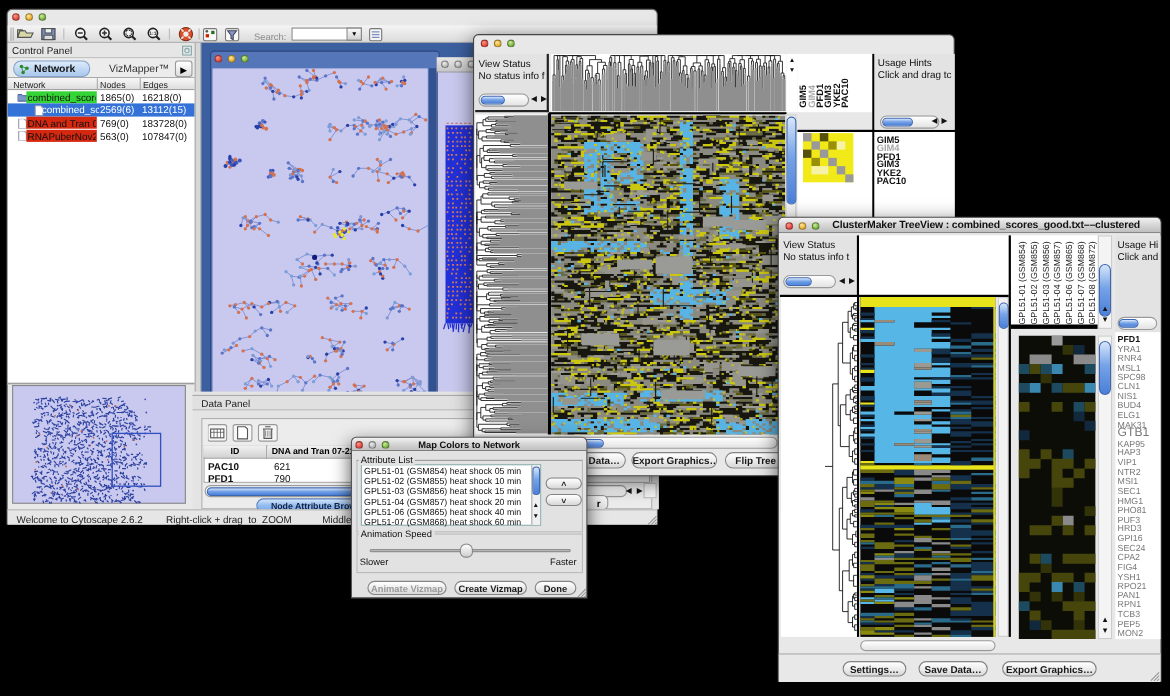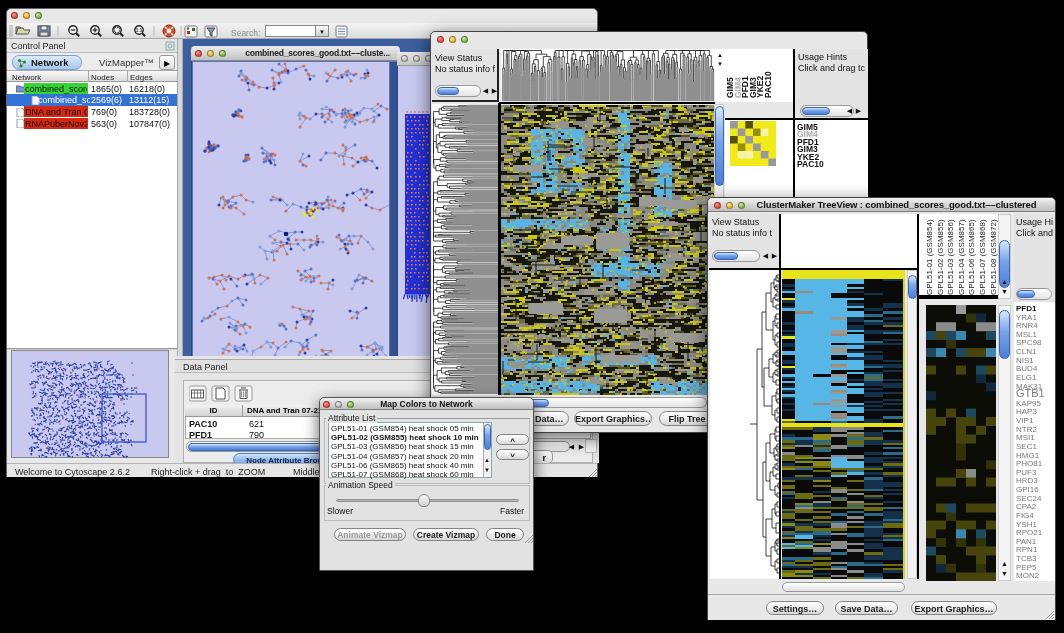--- a/index.html
+++ b/index.html
@@ -220,21 +220,20 @@
       <circle cx="82" cy="70" r=".8" fill="#2840a8"></circle>
       <circle cx="20" cy="16" r=".8" fill="#3b50b0"></circle>
       <circle cx="33" cy="58" r=".8" fill="#3b50b0"></circle>
       <circle cx="24" cy="35" r=".8" fill="#3b50b0"></circle>
       <circle cx="74" cy="48" r=".8" fill="#c06048"></circle>
       <rect x="91" y="44" width="44" height="48" fill="none" stroke="#3050c0" stroke-width="1.2"></rect>
     </svg>
     <div class="abs" style="left:170px;top:30px;width:6px;height:424px;background:#d8d8d8;border-left:1px solid #aaa;border-right:1px solid #aaa"></div>
     <div class="abs" style="left:176px;top:30px;width:416px;height:325px;background:#3c5f9f"></div>
     <div class="abs" style="left:184px;top:37px;width:209px;height:318px;background:#5576b8;border:1px solid #2c477e;border-radius:4px 4px 0 0"></div>
-    <div class="abs" style="left:184px;top:37px;width:209px;height:15px;border-radius:4px 4px 0 0;background:linear-gradient(#ececec,#c2c2c2);border-bottom:1px solid #888;text-align:center;font-size:8.5px;letter-spacing:-.2px;font-weight:bold;line-height:15px;color:#222;padding-left:44px">combined_scores_good.txt––cluste...</div>
     <div class="lt red" style="left:188px;top:41px"></div>
     <div class="lt yel" style="left:200px;top:41px"></div>
     <div class="lt grn" style="left:212px;top:41px"></div>
     <svg class="abs" style="left:186px;top:53px" width="196" height="300" viewBox="0 0 196 300">
       <rect width="196" height="300" fill="#c9c9ef"></rect>
       <path stroke="#8493d6" stroke-width=".9" fill="none" d="M48 9L53 15M48 9L46 14M53 15L60 20M53 15L59 22M60 20L66 25M66 25L74 26M74 26L82 23M48 12L54 16M48 12L53 18M54 16L49 18M49 18L55 21M55 21L61 23M55 21L56 28M81 21L86 21M81 21L81 27M81 21L80 16M81 21L81 24M92 8L86 13M86 13L79 8M86 13L88 20M79 8L86 11M86 11L95 11M95 11L103 7M103 7L111 4M94 8L92 9M94 8L86 2M94 8L95 9M94 8L89 10M94 8L92 2M116 13L113 8M116 13L121 14M116 13L117 17M116 13L115 12M137 14L145 16M137 14L135 12M137 14L133 11M137 14L142 8M137 14L134 19M153 10L161 13M153 10L149 15M161 13L155 9M155 9L148 13M148 13L154 13M154 13L163 12M154 13L158 19M175 14L174 8M175 14L168 16M175 14L172 16M175 14L172 12M175 14L175 11M175 14L173 13M44 52L49 55M44 52L46 54M44 52L45 52M44 52L46 48M44 52L44 53M44 52L43 50M44 52L48 49M44 52L42 53M44 52L40 53M44 52L41 54M44 52L45 52M107 51L113 56M113 56L106 53M113 56L107 65M106 53L111 54M106 53L107 57M111 54L117 57M117 57L123 52M123 52L129 52M129 47L137 48M137 48L144 52M137 48L136 52M144 52L149 51M149 51L157 57M149 51L153 59M157 57L165 53M157 57L152 65M135 57L132 60M135 57L139 60M135 57L130 53M135 57L137 54M139 48L129 55M139 48L141 50M139 48L133 45M139 48L143 53M149 55L158 48M149 55L149 52M149 55L155 49M149 55L156 52M150 48L157 54M157 54L152 51M157 54L162 62M152 51L161 53M152 51L156 58M161 53L152 60M152 47L159 53M152 47L154 55M159 53L164 51M164 51L171 46M164 51L159 60M171 46L179 47M171 46L167 51M179 47L185 42M159 56L167 60M167 60L174 58M174 58L181 55M181 55L186 53M181 55L181 59M186 53L181 49M186 53L180 60M181 49L188 44M188 44L194 47M17 86L12 89M17 86L14 86M17 86L18 84M17 86L16 82M17 86L16 86M17 86L21 83M17 86L16 85M17 86L20 86M17 86L16 90M21 85L25 84M21 85L19 88M21 85L22 86M21 85L21 86M21 85L16 80M21 85L18 84M21 85L18 88M21 85L20 88M56 96L53 98M56 96L51 99M56 96L55 93M56 96L53 96M56 96L53 98M56 96L56 97M56 96L54 95M56 96L53 93M74 94L80 92M74 94L73 99M80 92L73 96M73 96L81 98M73 96L78 101M81 98L75 93M81 98L82 103M75 93L70 91M75 93L71 100M82 93L75 92M82 93L76 98M75 92L69 86M69 86L78 92M69 86L75 92M78 92L71 97M71 97L78 94M78 94L70 91M78 94L77 99M70 91L78 93M107 99L113 104M107 99L116 94M107 99L110 92M107 99L110 103M133 91L142 91M133 91L128 98M142 91L150 94M150 94L159 96M150 94L151 102M159 96L165 100M165 100L171 98M165 100L160 104M171 98L179 99M179 99L174 98M179 99L184 106M153 88L150 83M153 88L162 83M153 88L146 94M153 88L153 85M153 88L152 92M173 95L174 97M173 95L173 99M173 95L168 96M173 95L174 97M173 95L172 99M173 95L172 96M30 135L35 140M30 135L32 143M35 140L28 136M28 136L33 139M28 136L26 143M33 139L40 135M33 139L36 145M40 135L48 133M40 135L35 140M48 133L53 138M53 138L60 140M35 139L43 141M35 139L30 146M43 141L38 144M43 141L38 146M38 144L43 146M43 146L51 152M89 138L80 135M89 138L94 143M80 135L87 137M87 137L78 138M78 138L87 138M100 142L108 145M100 142L93 149M108 145L116 149M116 149L122 143M122 143L116 141M116 141L122 140M122 140L128 146M128 146L136 146M131 141L123 141M131 141L123 142M131 141L138 138M131 141L125 146M131 141L129 142M136 143L130 147M136 143L142 139M136 143L134 138M136 143L135 135M145 146L150 146M145 146L150 149M145 146L140 144M145 146L150 147M145 146L151 141M154 133L160 131M160 131L168 127M160 131L167 138M168 127L174 128M168 127L171 132M174 128L179 130M179 130L174 130M179 130L173 136M173 143L179 146M179 146L187 148M187 148L196 143M196 143L204 143M196 143L202 148M204 143L211 147M211 147L216 143M216 143L221 144M67 185L72 189M72 189L79 190M72 189L74 197M79 190L84 189M84 189L90 183M90 183L97 182M90 183L94 192M97 182L105 182M97 182L98 187M105 182L111 188M80 189L88 184M80 189L81 198M88 184L80 181M80 181L88 180M88 180L94 181M82 178L77 174M77 174L86 169M86 169L94 171M94 171L102 170M94 171L96 178M102 170L109 170M102 170L95 177M103 178L111 178M111 178L118 178M118 178L125 180M125 180L130 180M123 181L117 185M123 181L124 174M123 181L124 183M123 181L125 177M123 181L118 183M148 178L144 175M148 178L146 173M148 178L152 182M148 178L157 179M148 178L153 177M149 179L156 174M156 174L161 174M156 174L159 182M161 174L168 174M168 174L175 180M168 174L165 181M175 180L180 187M152 185L147 187M152 185L155 182M152 185L155 191M152 185L155 189M152 185L153 187M16 216L21 215M21 215L29 213M29 213L38 217M29 213L33 218M38 217L44 224M20 217L27 219M20 217L24 222M27 219L36 214M27 219L31 227M36 214L45 217M45 217L52 213M52 213L60 213M60 213L51 214M60 213L62 221M51 214L59 212M54 222L61 217M61 217L67 213M67 213L75 216M75 216L68 222M113 215L108 213M113 215L121 219M113 215L108 218M113 215L109 217M113 215L121 216M113 215L105 209M118 220L126 214M126 214L117 214M117 214L112 209M117 214L113 219M112 209L118 207M136 221L140 218M136 221L135 227M136 221L140 223M136 221L128 221M166 213L173 216M166 213L162 219M173 216L165 218M165 218L170 216M170 216L164 218M164 218L172 216M164 218L159 227M172 216L179 219M172 216L170 221M15 256L17 254M15 256L22 252M15 256L9 259M15 256L11 256M19 250L25 246M25 246L34 244M34 244L39 239M39 239L45 236M45 236L53 238M45 236L50 243M28 257L36 255M36 255L45 260M45 260L50 264M50 264L43 264M50 264L53 271M43 264L52 262M52 262L57 265M37 261L44 266M37 261L43 268M44 266L36 265M36 265L42 268M42 268L47 272M89 262L87 263M89 262L91 264M89 262L87 262M89 262L93 267M104 260L112 257M104 260L103 266M112 257L119 257M119 257L110 253M119 257L117 262M110 253L116 249M116 249L107 247M107 247L100 245M107 247L111 255M117 255L117 257M117 255L118 260M117 255L114 255M117 255L109 253M117 255L120 249M117 255L113 257M165 251L164 250M165 251L157 249M165 251L164 256M165 251L159 256M165 251L173 246M36 289L30 287M30 287L36 282M36 282L42 287M36 282L30 291M42 287L51 283M51 283L44 289M51 283L54 289M44 289L50 287M50 287L42 284M60 289L68 285M60 289L58 298M68 285L74 280M74 280L80 281M74 280L78 285M80 281L85 286M85 286L93 280M85 286L82 293M92 285L98 279M98 279L107 281M107 281L115 287M107 281L110 285M115 287L109 283M109 283L114 278M114 278L123 273M108 296L116 297M116 297L123 295M116 297L117 305M123 295L129 294M129 294L138 289M138 289L129 288M138 289L133 293M110 287L112 291M110 287L107 290M110 287L114 284M110 287L106 293M110 287L115 281M133 294L135 294M133 294L130 289M133 294L138 300M133 294L128 296M168 284L174 285M168 284L169 288M174 285L182 281M182 281L187 287M182 281L183 287M187 287L193 294M187 287L184 292M193 294L188 295M188 295L180 290M188 295L185 302M174 293L180 289M180 289L189 285M189 285L182 281M182 281L175 285M182 281L189 287M175 285L180 288M181 294L188 301M181 294L180 298M188 301L195 295M195 295L188 302M188 302L194 304M194 304L201 308M194 304L194 310M201 308L193 314M193 314L185 313M118 148L114 148M118 148L116 150M118 148L115 150M118 148L115 150M118 148L120 149M118 148L121 148M118 148L118 152M118 148L117 153M118 148L114 145M118 148L116 151M118 148L120 147M118 148L120 155M118 148L116 149M118 148L111 151M118 148L118 151M118 148L120 146M118 148L118 152M118 148L124 149M118 148L112 153"></path>
       <circle cx="48" cy="9" r="1.5" fill="#5b74c8"></circle>
       <circle cx="53" cy="15" r="1.5" fill="#d4714f"></circle>
       <circle cx="46" cy="14" r="1.5" fill="#5b74c8"></circle>
       <circle cx="60" cy="20" r="1.5" fill="#d4714f"></circle>
@@ -999,30 +998,30 @@
     <div class="t" style="left:308px;top:373.21999999999997px;font-size:8px;color:#787878;font-weight:normal;">MON2</div>
     <div class="sb" style="left:74px;top:384px;width:123px;height:10px"></div>
     <div class="abs" style="left:0;top:396px;width:347px;height:26px;background:#e8e8e8;border-top:1px solid #aaa"></div>
     <div class="btn" style="left:58px;top:403px;width:58px;height:14px;font-size:9px;line-height:14px">Settings…</div>
     <div class="btn" style="left:127px;top:403px;width:63px;height:14px;font-size:9px;line-height:14px">Save Data…</div>
     <div class="btn" style="left:203px;top:403px;width:86px;height:14px;font-size:9px;line-height:14px">Export Graphics…</div>
     <svg class="abs" style="left:338px;top:413px" width="8" height="8">
       <path d="M8 0L0 8M8 3L3 8M8 6L6 8" stroke="#999"></path>
     </svg>
   </div>
-<div class="win" style="left:319px;top:397px;width:215px;height:174px;border-radius:5px 5px 0 0;background:#e2e2e2;border:1px solid #555;box-shadow:0 6px 16px rgba(0,0,0,.65)">
+<div class="win" style="left:319px;top:397px;width:215px;height:147px;border-radius:5px 5px 0 0;background:#e2e2e2;border:1px solid #555;box-shadow:0 6px 16px rgba(0,0,0,.65)">
     <div class="tbar" style="height:12px;font-size:8.5px;line-height:12px">Map Colors to Network</div>
     <div class="lt red" style="left:3px;top:2.5px"></div>
     <div class="lt gry" style="left:15px;top:2.5px"></div>
     <div class="lt grn" style="left:27px;top:2.5px"></div>
     <div class="t" style="left:6px;top:15px;font-size:8.5px;color:#111;font-weight:normal;background:#e2e2e2;padding:0 2px;z-index:5">Attribute List</div>
     <div class="abs" style="left:4px;top:20px;width:206px;height:66px;border:1px solid #bbb;border-top:1px solid #999"></div>
     <div class="abs" style="left:8px;top:24px;width:164px;height:56px;background:#fff;border:1px solid #8aa"></div>
     <div class="t" style="left:11px;top:26.0px;font-size:8px;color:#111;font-weight:normal;">GPL51-01 (GSM854) heat shock 05 min</div>
-    <div class="t" style="left:11px;top:35.2px;font-size:8px;color:#111;font-weight:bold;">GPL51-02 (GSM855) heat shock 10 min</div>
+    <div class="t" style="left:11px;top:35.2px;font-size:8px;color:#111;font-weight:normal;">GPL51-02 (GSM855) heat shock 10 min</div>
     <div class="t" style="left:11px;top:44.4px;font-size:8px;color:#111;font-weight:normal;">GPL51-03 (GSM856) heat shock 15 min</div>
     <div class="t" style="left:11px;top:53.599999999999994px;font-size:8px;color:#111;font-weight:normal;">GPL51-04 (GSM857) heat shock 20 min</div>
     <div class="t" style="left:11px;top:62.8px;font-size:8px;color:#111;font-weight:normal;">GPL51-06 (GSM865) heat shock 40 min</div>
     <div class="t" style="left:11px;top:72.0px;font-size:8px;color:#111;font-weight:normal;">GPL51-07 (GSM868) heat shock 60 min</div>
     <div class="abs" style="left:163px;top:25px;width:8px;height:54px;background:#f0f0f0;border-left:1px solid #aaa"></div>
     <div class="sbt" style="left:163.5px;top:26px;width:7px;height:26px"></div>
     <div class="arrbtn" style="left:163px;top:58px;width:8px;height:9px;font-size:6px">▲</div>
     <div class="arrbtn" style="left:163px;top:68px;width:8px;height:9px;font-size:6px">▼</div>
     <div class="btn" style="left:176px;top:36px;width:33px;height:11px;font-size:8px;line-height:11px;border-radius:6px">˄</div>
     <div class="btn" style="left:176px;top:51px;width:33px;height:11px;font-size:8px;line-height:11px;border-radius:6px">˅</div>

